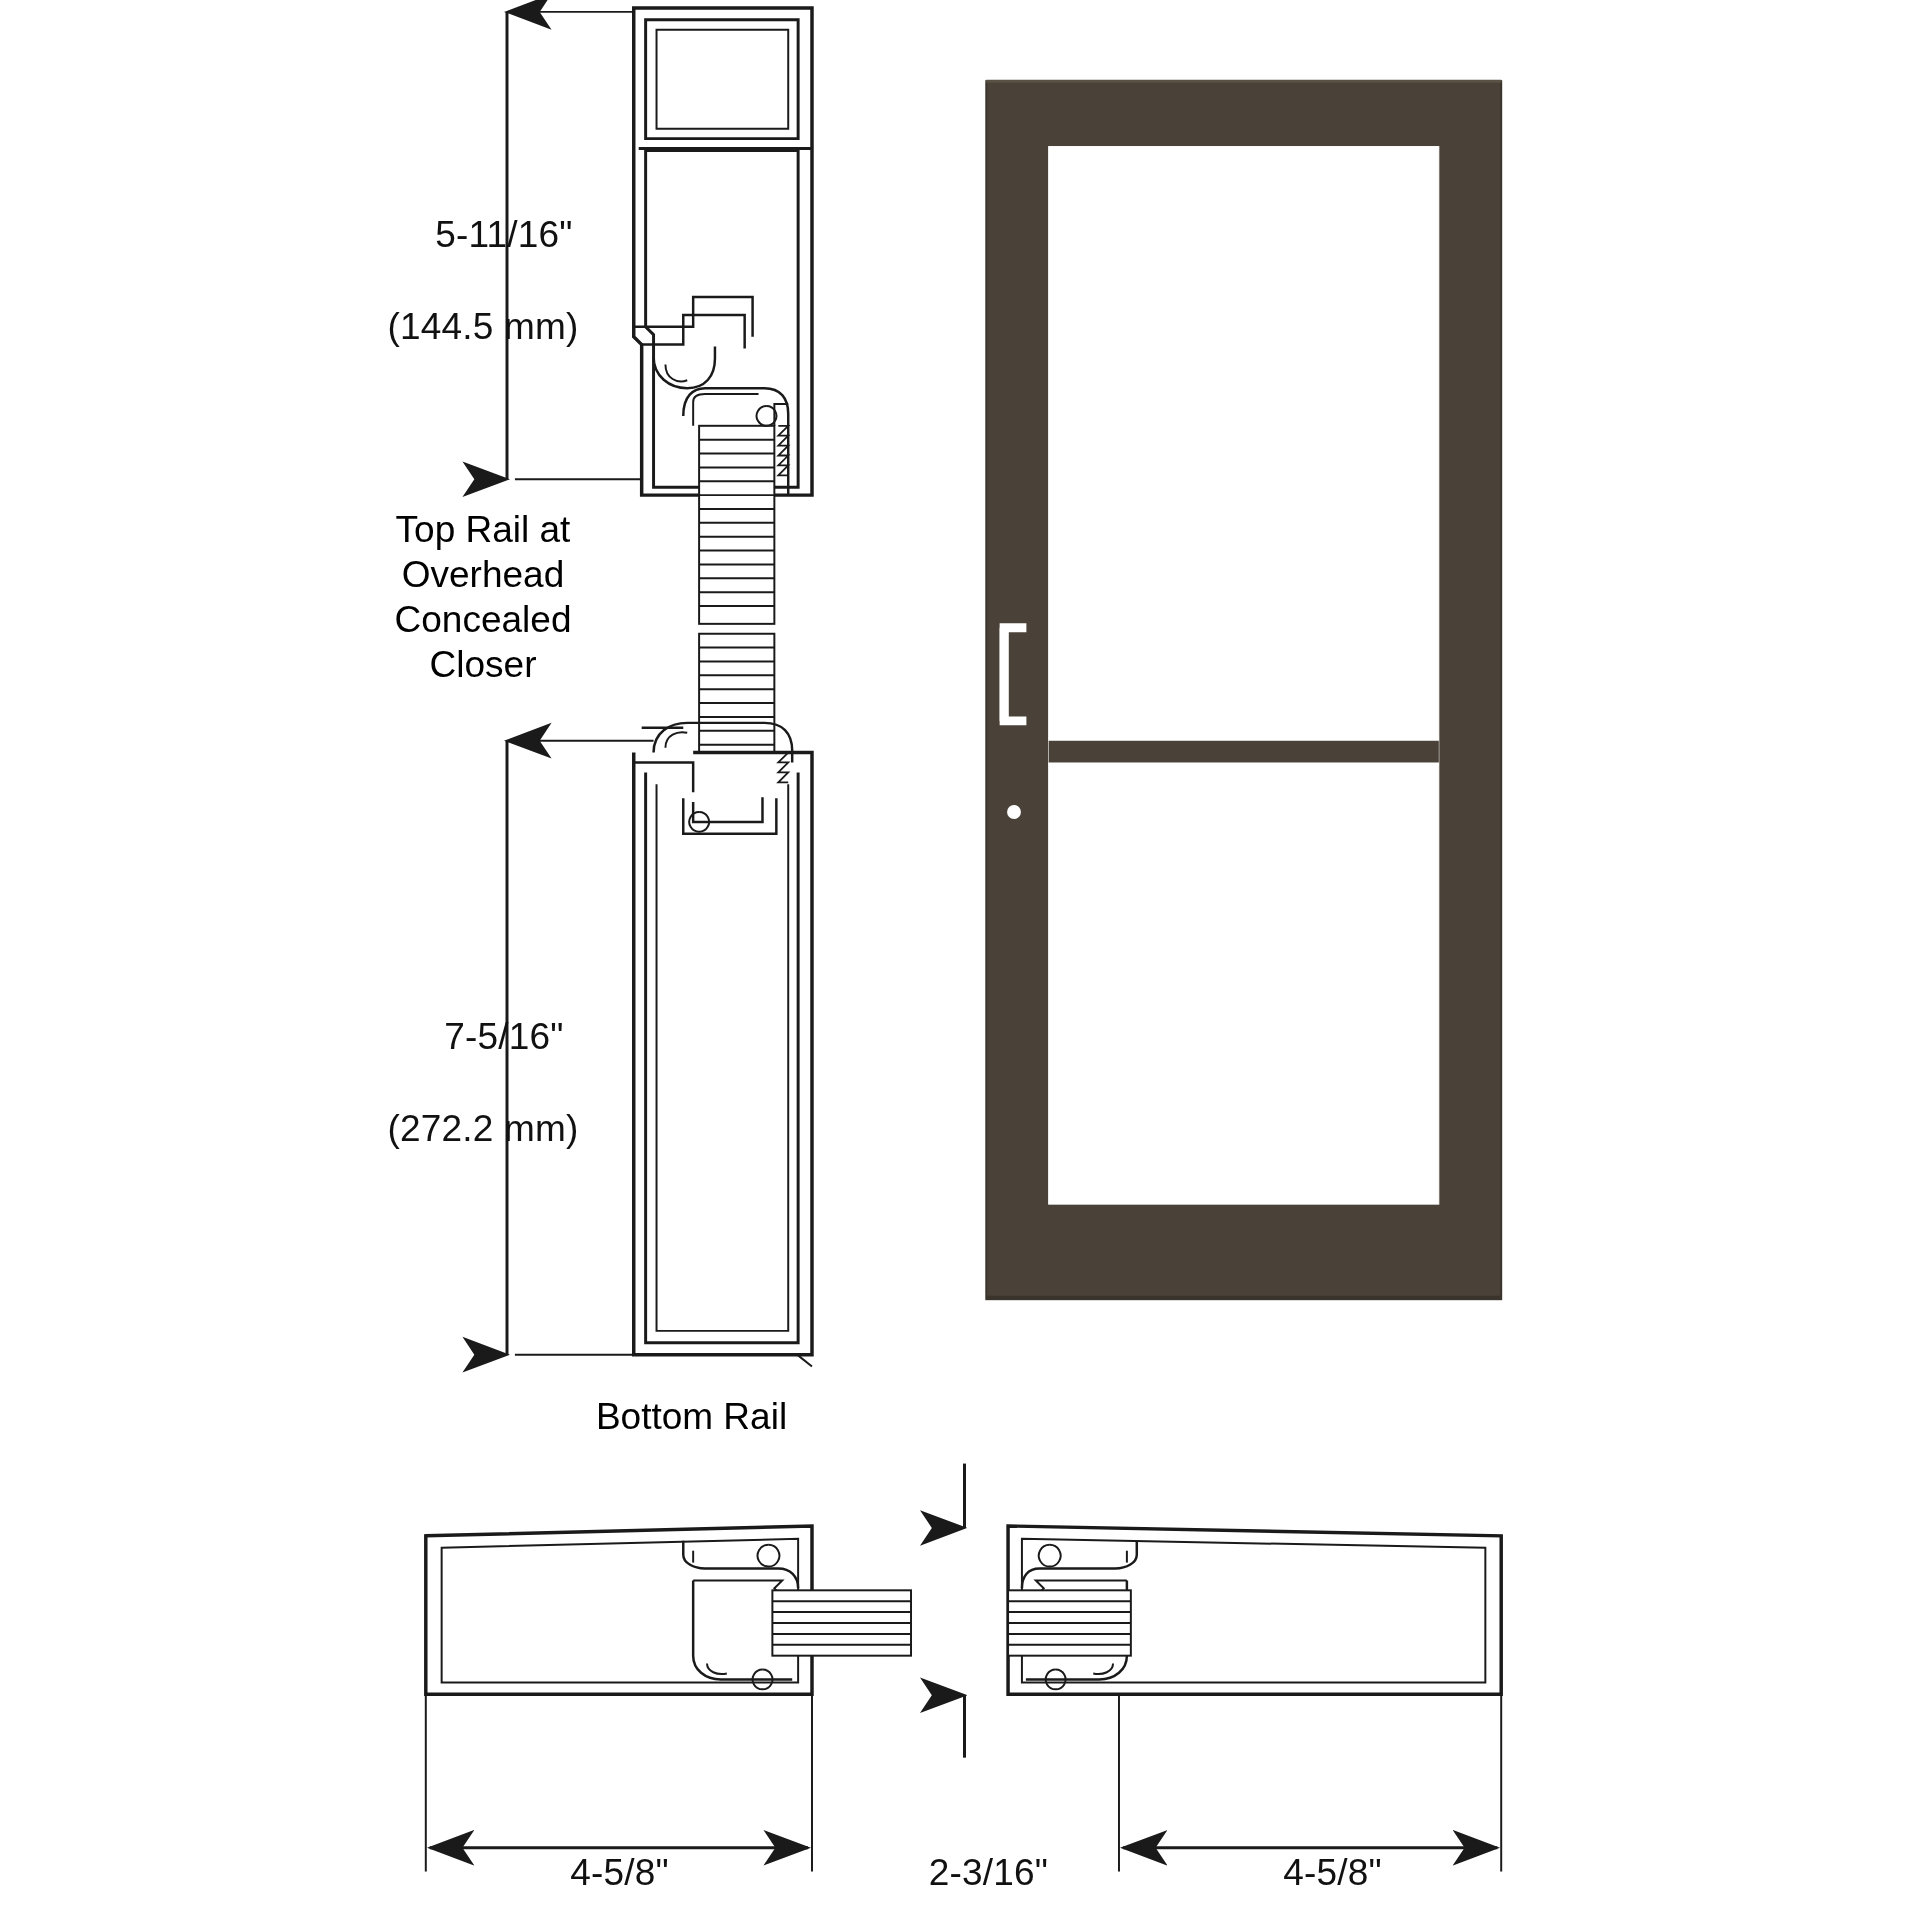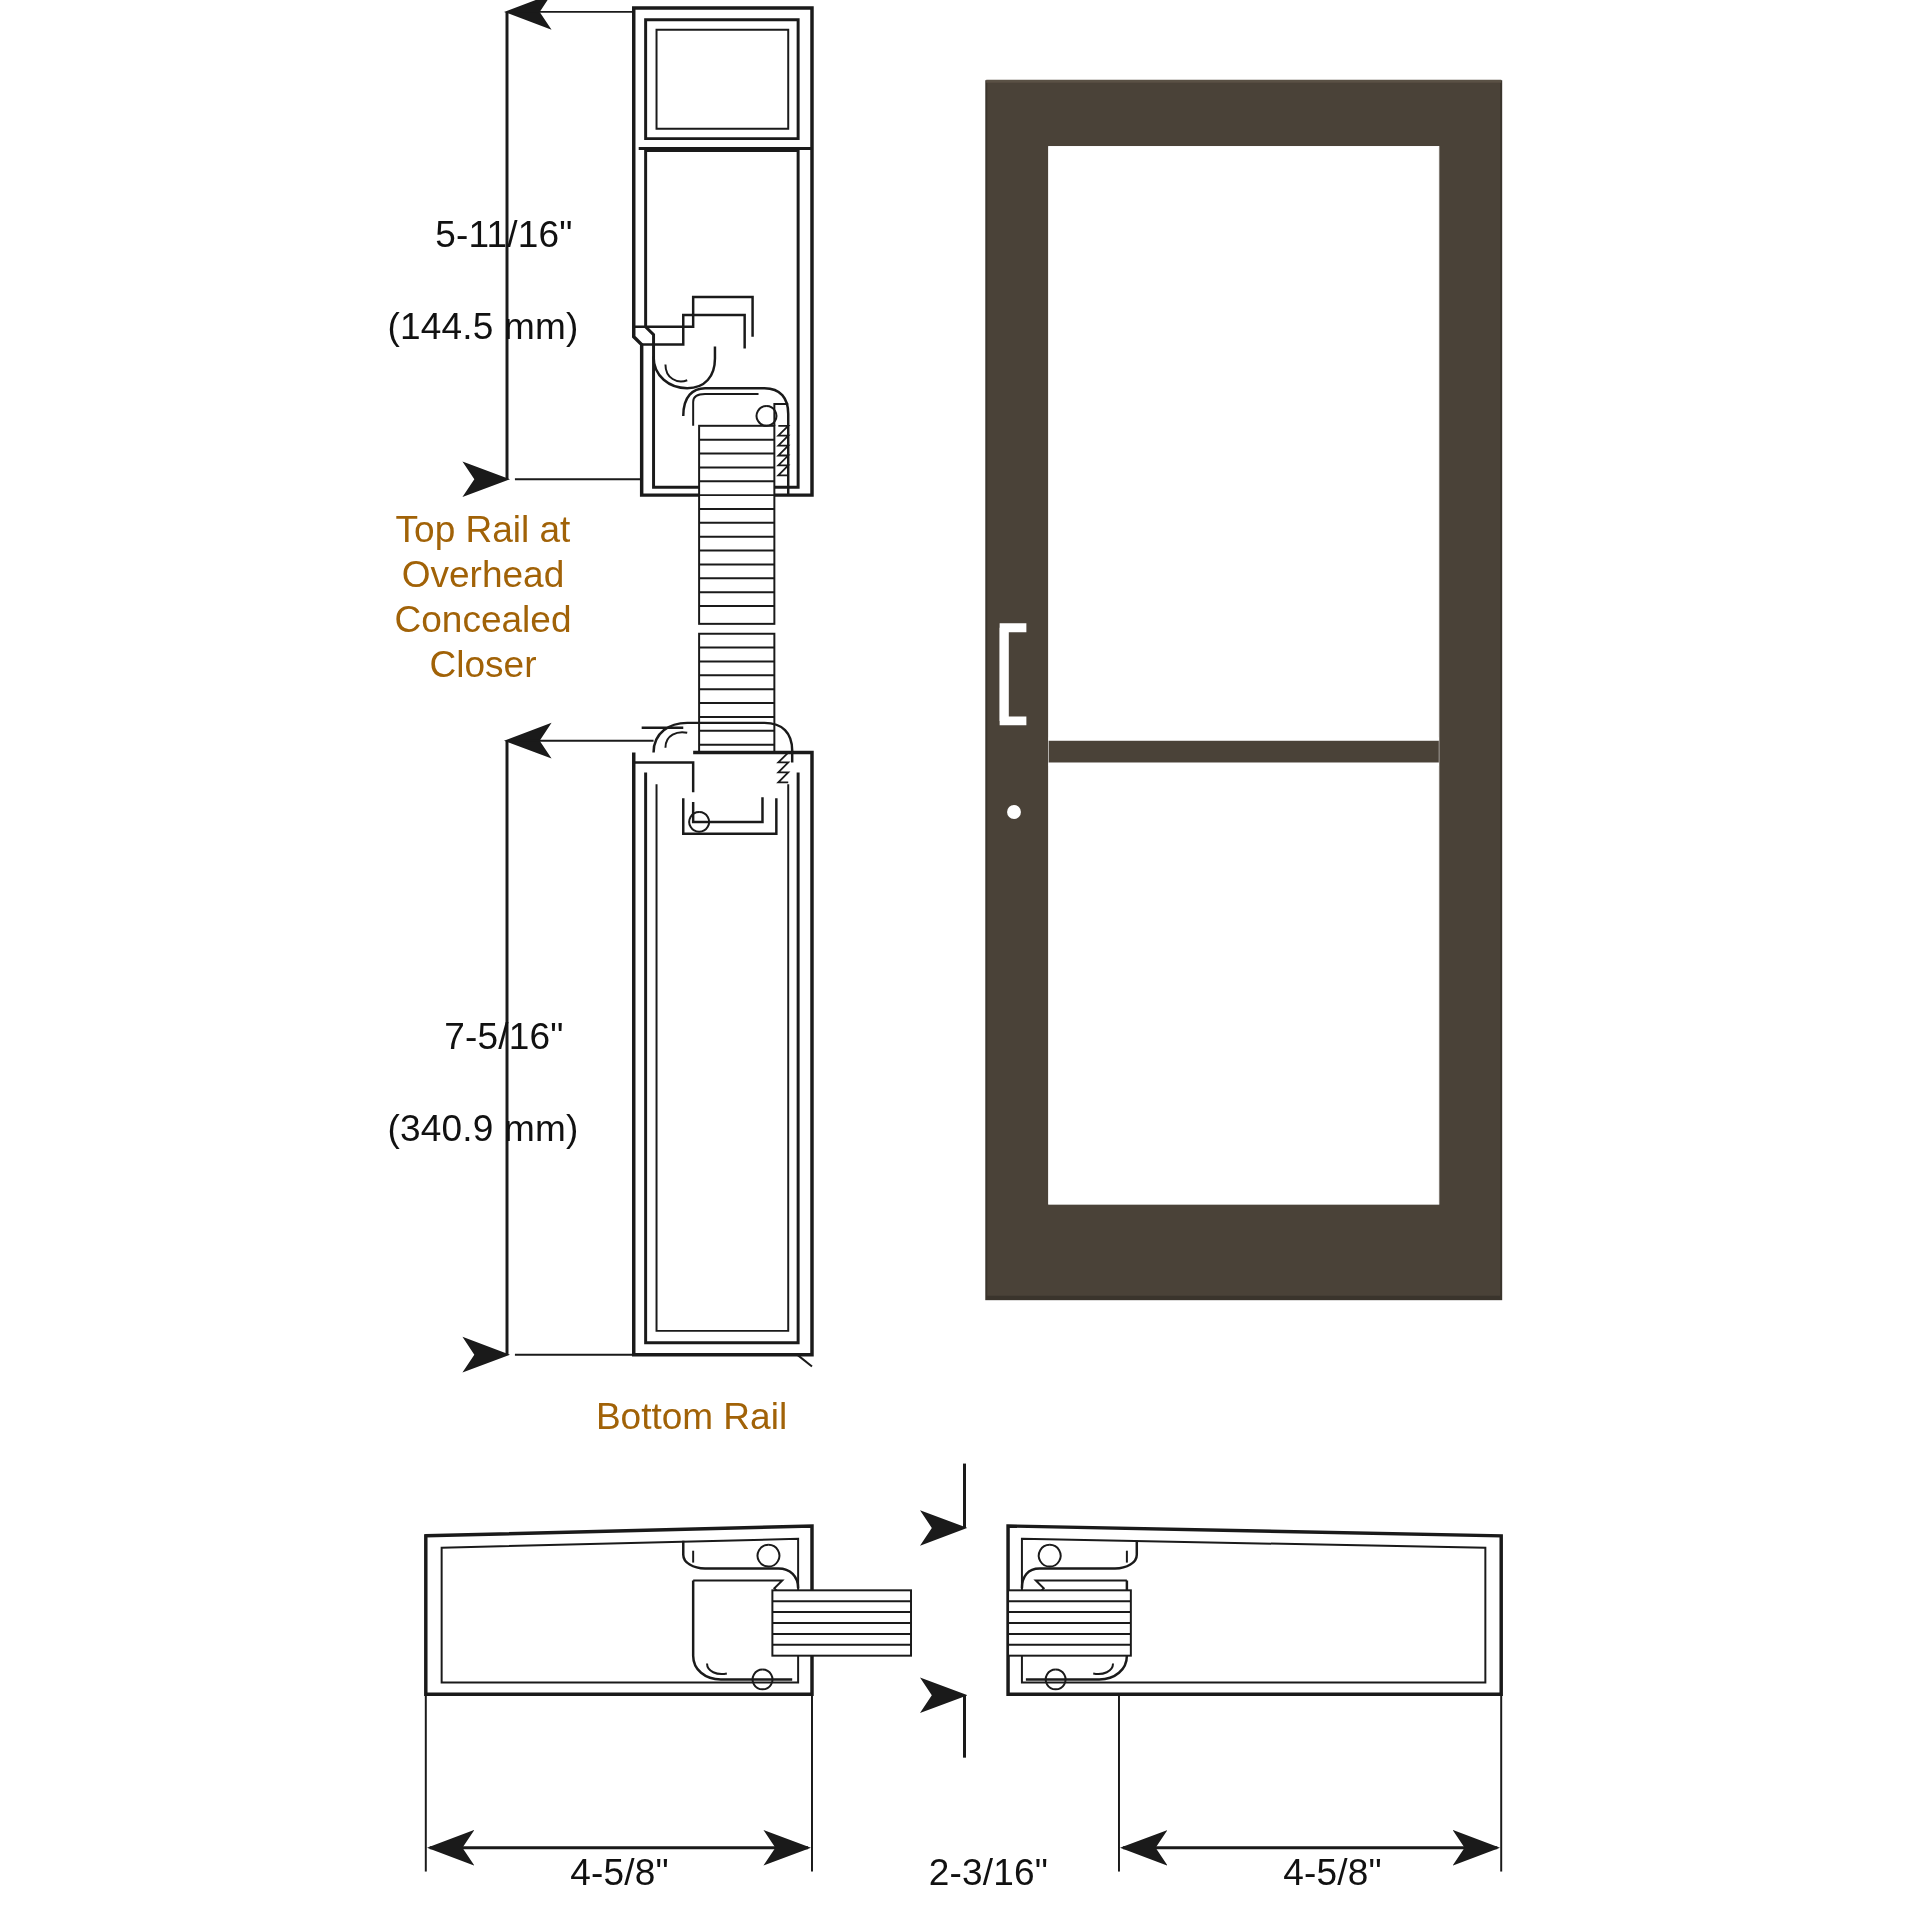--- a/index.html
+++ b/index.html
@@ -36,21 +36,21 @@
     text-align: center;
     white-space: pre;
     letter-spacing: 0.2px;
   }
   .dimtext .l2 { display: block; text-align: center; }
   .labeltext {
     position: absolute;
     font-family: "Liberation Sans", sans-serif;
     font-size: 37px;
     line-height: 45px;
-    color: #a16207;
+    color: #000000;
     text-align: center;
     white-space: pre;
   }
   
   #dim-top-rail   { left: 364px; top: 166px;  width: 238px; }
   #lbl-top-rail   { left: 364px; top: 507px;  width: 238px; }
   #dim-bottom-rail{ left: 364px; top: 968px;  width: 238px; }
   #lbl-bottom-rail{ left: 543px; top: 1394px; width: 297px; text-align: center; }
   #dim-left-width { left: 450px; top: 1804px; width: 297px; }
   #dim-center-gap { left: 824px; top: 1804px; width: 287px; }
@@ -249,21 +249,21 @@
     <span class="l2">(144.5 mm)</span>
   </div>
 
   <div class="labeltext" id="lbl-top-rail">Top Rail at
 Overhead
 Concealed
 Closer</div>
 
   <div class="dimtext" id="dim-bottom-rail">
     <span>7-5/16"</span>
-    <span class="l2">(340.9 mm)</span>
+    <span class="l2">(272.2 mm)</span>
   </div>
 
   <div class="labeltext" id="lbl-bottom-rail">Bottom Rail</div>
 
   <div class="dimtext" id="dim-left-width">
     <span>4-5/8"</span>
     
   </div>
 
   <div class="dimtext" id="dim-center-gap">

